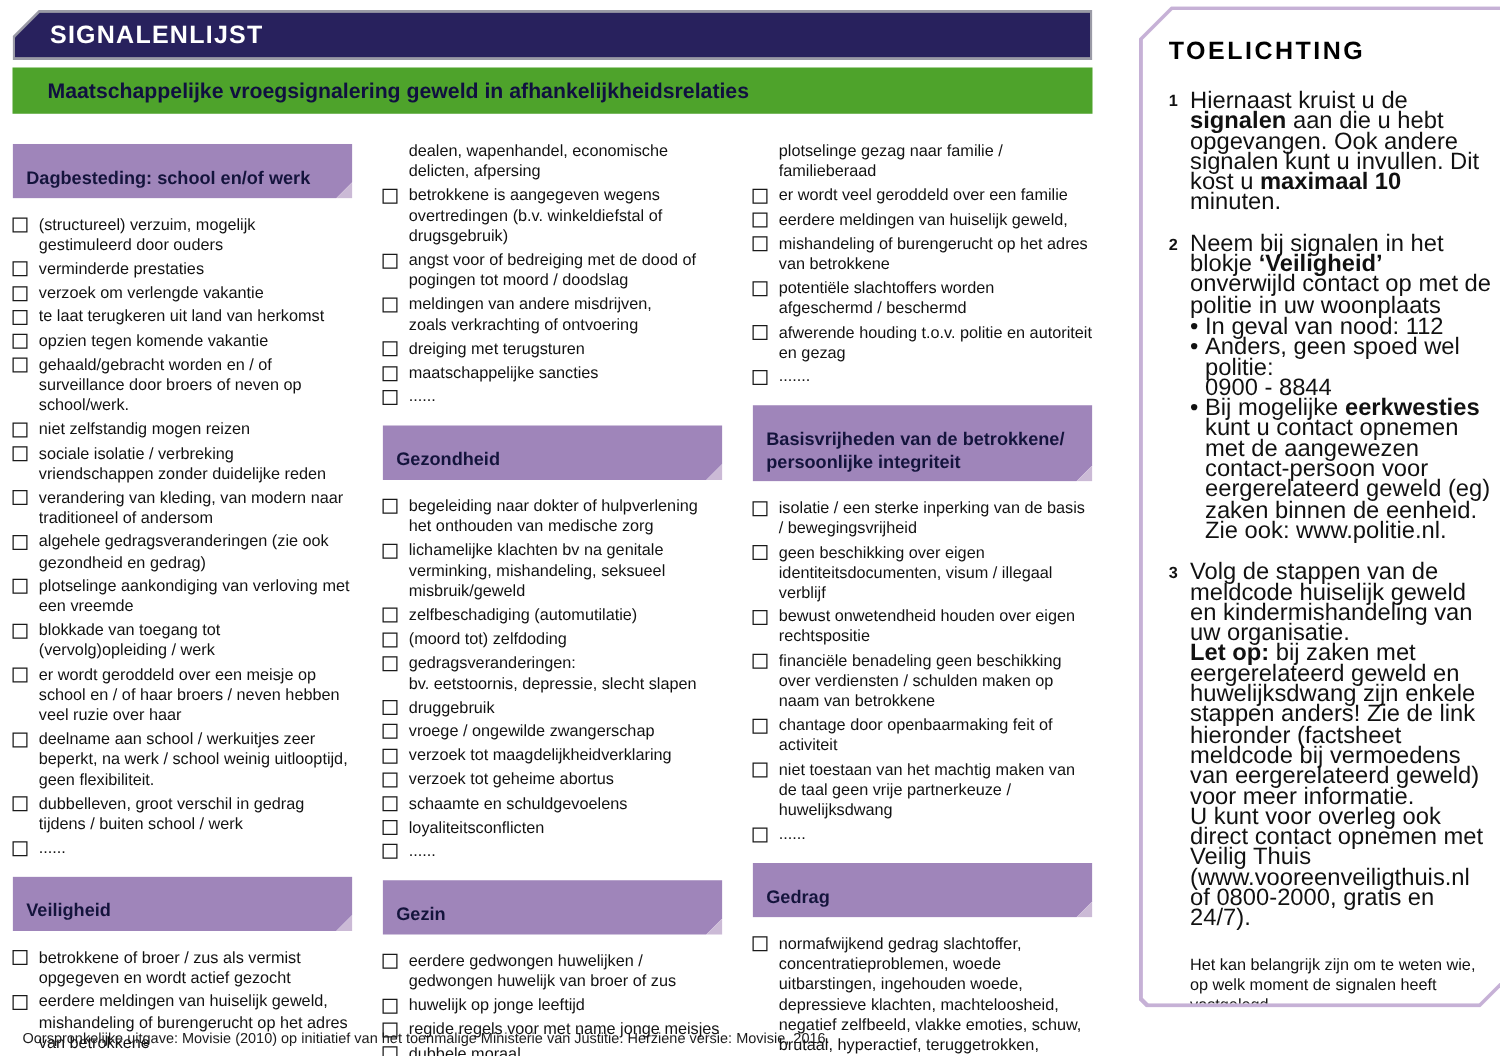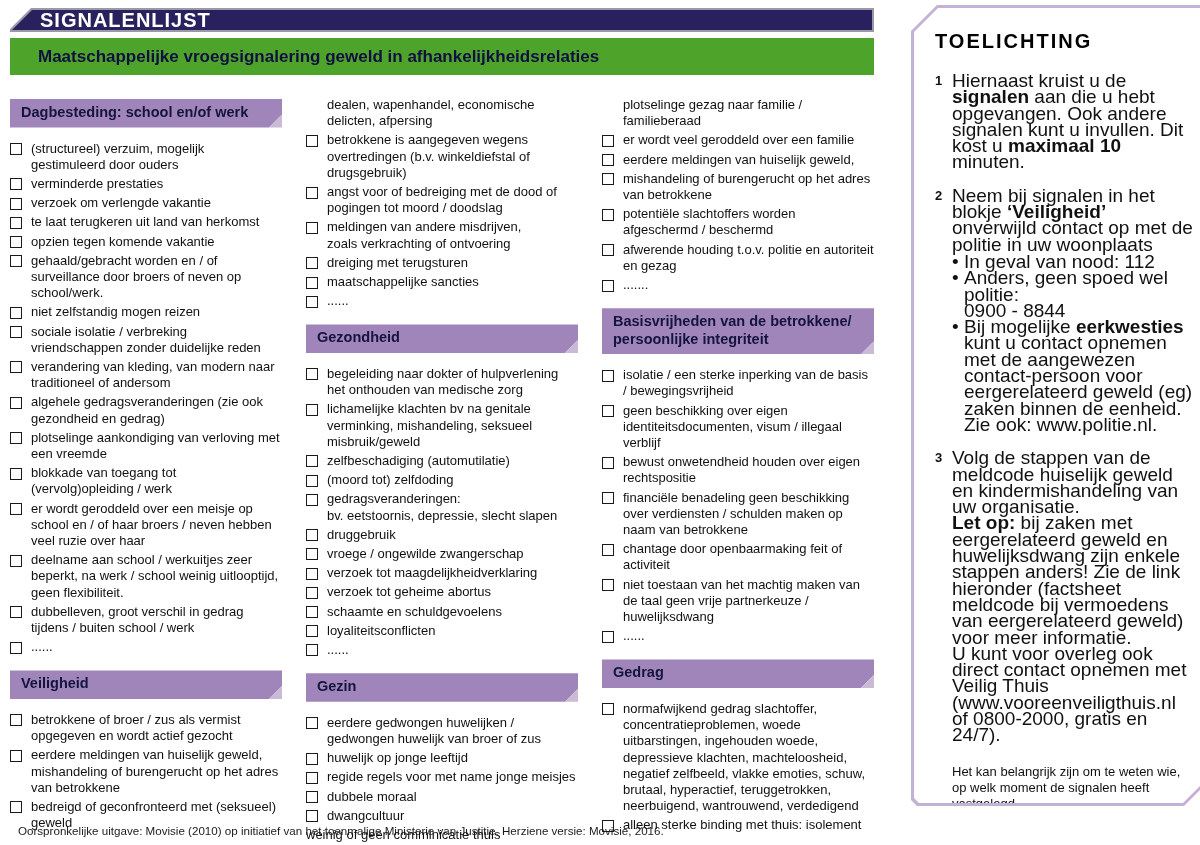--- a/index.html
+++ b/index.html
@@ -3,21 +3,21 @@
 <meta charset="utf-8">
 <style>
   html,body{margin:0;padding:0;}
   body{
     width:1200px;height:845px;overflow:hidden;position:relative;
     background:#ffffff;font-family:"Liberation Sans",sans-serif;color:#111;
   }
   
   .main{position:absolute;left:10px;top:8px;width:864px;}
   .banner-outer{
-    position:relative;height:24px;background:#9a9aa6;
+    position:relative;height:40px;background:#9a9aa6;
     clip-path:polygon(21px 0,100% 0,100% 100%,0 100%,0 21px);
   }
   .banner-inner{
     position:absolute;inset:2px;background:var(--navy);
     clip-path:polygon(20px 0,100% 0,100% 100%,0 100%,0 20px);
     display:flex;align-items:center;
   }
   .banner-title{
     color:var(--banner-text);font-weight:bold;font-size:20px;letter-spacing:1px;
     padding-left:28px;
@@ -29,21 +29,21 @@
   .green-bar span{
     font-weight:bold;font-size:17px;color:var(--subtitle-text);padding-left:28px;
   }
   .columns{display:flex;gap:24px;margin-top:22px;}
   .col{width:272px;flex:0 0 auto;}
   
   .sec{position:relative;margin:15px 0 13px;}
   .col > .sec:first-child{margin-top:2px;}
   .sec-bar{
     background:var(--purple);color:#14143c;font-weight:bold;font-size:14.5px;
-    line-height:17.5px;padding:5px 10px 6px 11px;white-space:pre-line;
+    line-height:17.5px;padding:20px 10px 6px 11px;white-space:pre-line;
     clip-path:polygon(0 0,100% 0,100% calc(100% - 13px),calc(100% - 13px) 100%,0 100%);
   }
   .sec-fold{
     position:absolute;right:0;bottom:0;width:13px;height:13px;
     background:var(--purple-light);
     clip-path:polygon(0 100%,100% 0,100% 100%);
   }
   .item{display:flex;gap:9px;margin:0 0 3px;}
   .cb{
     width:10px;height:10px;border:1.6px solid #1a1a1a;background:#fff;

